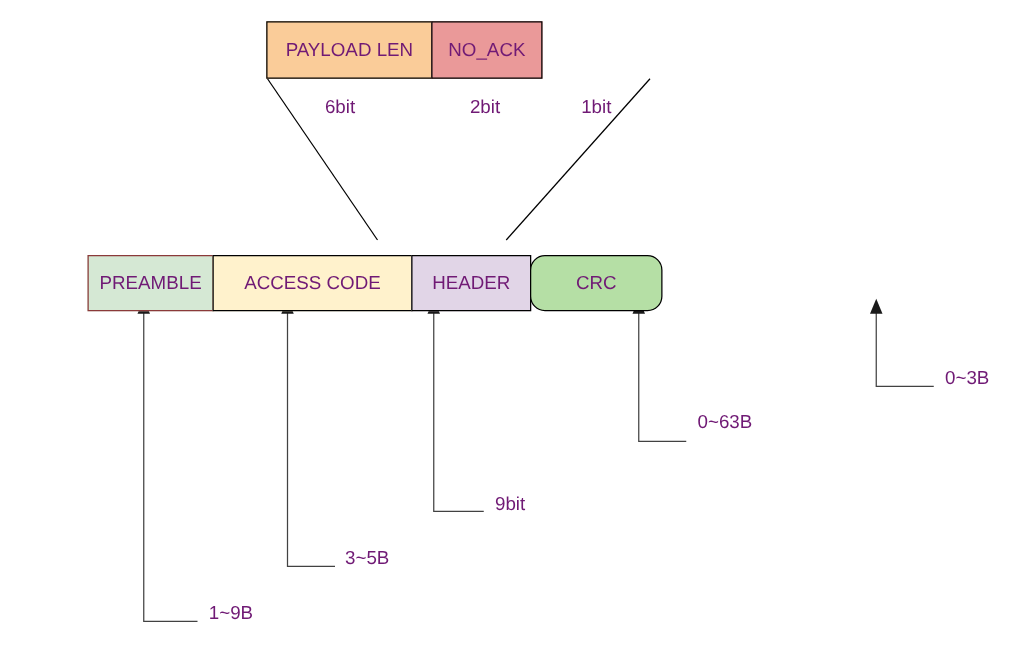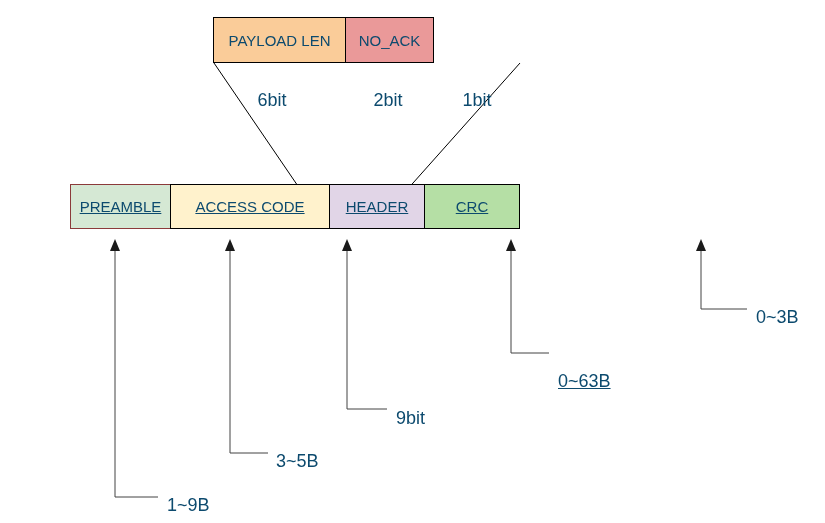--- a/index.html
+++ b/index.html
@@ -1,43 +1,42 @@
 <!DOCTYPE html>
 <html><head>
 <meta charset="utf-8">
 <style>
   html,body { margin:0; padding:0; background:#ffffff; }
   #canvas {
     position:relative;
     width:825px; height:523px;
     background:#ffffff;
     font-family:"Liberation Sans", sans-serif;
-    color:#0c4a6e;
+    color:#701a75;
     overflow:hidden;
   }
   .row { position:absolute; display:flex; }
   .cell {
     display:flex; align-items:center; justify-content:center;
     border:1px solid #000000;
     box-sizing:border-box;
     font-size:15px;
     white-space:nowrap;
     background:#ffffff;
   }
   .cell + .cell { margin-left:-1px; }
   #top-row  { left:213px; top:17px;  height:46px; }
-  #pkt-row  { left:70px;  top:184px; height:45px;text-decoration:underline; }
+  #pkt-row  { left:70px;  top:204px; height:45px; }
   #top-row .cell { height:46px; }
   #pkt-row .cell { height:45px; }
   .lbl {
     position:absolute;
-    font-size:18px;
+    font-size:15px;
     line-height:16px;
     white-space:nowrap;
-    margin-top:14px;
   }
   .bit-lbl { width:60px; text-align:center; top:78px; }
   svg.overlay { position:absolute; left:0; top:0; pointer-events:none; }
 </style>
 </head>
 <body>
 
 <div id="canvas">
 
   <svg class="overlay" width="825" height="523" viewBox="0 0 825 523">
@@ -87,24 +86,24 @@
   <div id="pkt-row" class="row">
     <div class="cell" style="width: 101px; background-color: rgb(213, 232, 212); border-color: rgb(139, 58, 58);">
       <span>PREAMBLE</span>
     </div>
     <div class="cell" style="width: 160px; background-color: rgb(255, 242, 204);">
       <span>ACCESS CODE</span>
     </div>
     <div class="cell" style="width: 96px; background-color: rgb(225, 213, 231);">
       <span>HEADER</span>
     </div>
-    <div class="cell" style="width: 96px; background-color: rgb(181, 223, 165);">
+    <div class="cell" style="width: 106px; background-color: rgb(181, 223, 165); border-radius: 12px;">
       <span>CRC</span>
     </div>
   </div>
 
   <div class="lbl" style="left:167px; top:483px;">1~9B</div>
   <div class="lbl" style="left:276px; top:439px;">3~5B</div>
   <div class="lbl" style="left:396px; top:396px;">9bit</div>
-  <div class="lbl" style="left:558px; top:359px;text-decoration:underline;">0~63B</div>
+  <div class="lbl" style="left:558px; top:330px;">0~63B</div>
   <div class="lbl" style="left:756px; top:295px;">0~3B</div>
 
 </div>
 
 </body></html>

